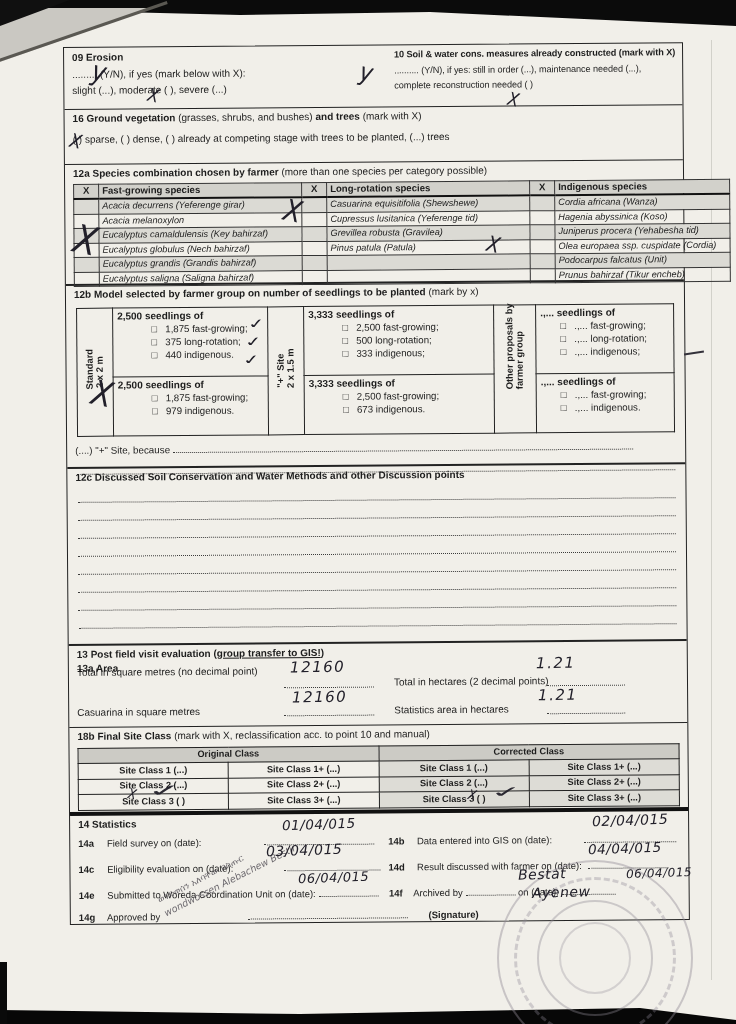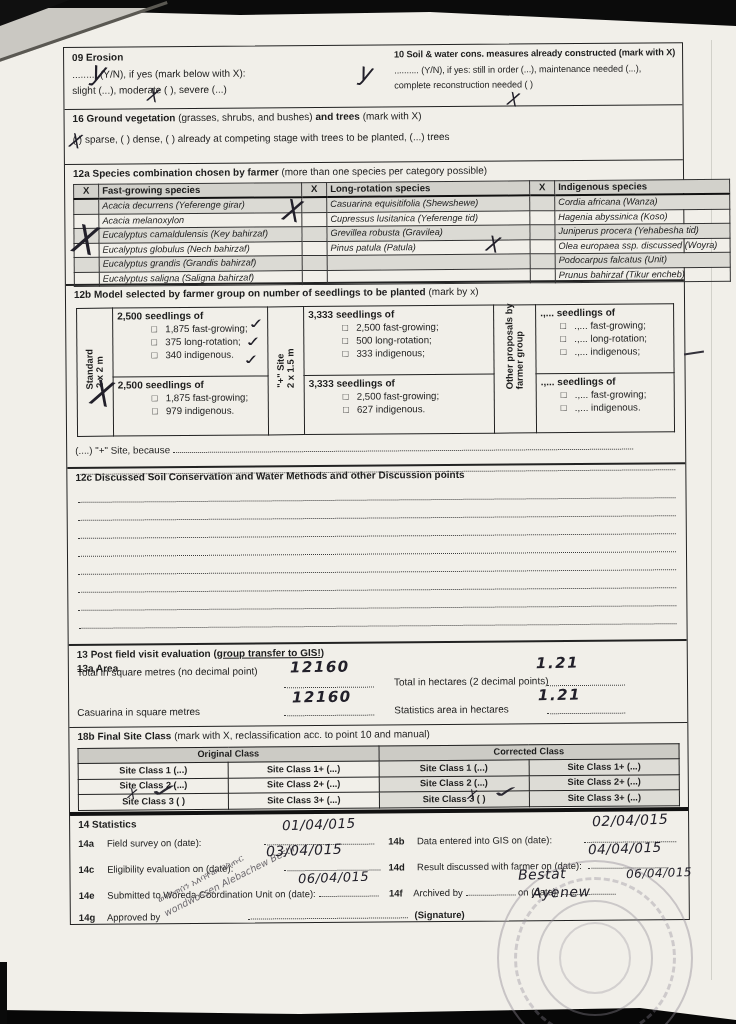--- a/index.html
+++ b/index.html
@@ -79,21 +79,21 @@
 
   .uline{text-decoration:underline;}
 
   
   .hw{position:absolute;font-family:"DejaVu Sans",sans-serif;font-style:italic;color:#22202a;
       pointer-events:none;z-index:5;}
   .hwx{font-weight:400;transform:rotate(12deg) scaleY(1.15);}
   .hwchk{transform:scaleX(1.6) rotate(-8deg);}
   .hwswoosh{transform:scaleX(2.6) rotate(-5deg);opacity:.95;}
   .hwdate{letter-spacing:.5px;transform:rotate(-2deg);}
-  .hwnum{letter-spacing:1.5px;transform:rotate(-1deg);font-weight:bold;}
+  .hwnum{letter-spacing:1.5px;transform:rotate(-1deg);}
 
   
   .stamp{position:absolute;left:497px;top:860px;width:196px;height:196px;pointer-events:none;}
   .stamp .c1,.stamp .c2,.stamp .c3,.stamp .c4{position:absolute;border-radius:50%;}
   .c1{left:0;top:0;right:0;bottom:0;border:2.5px solid rgba(142,136,148,.42);}
   .c2{left:17px;top:17px;right:17px;bottom:17px;border:3px dashed rgba(142,136,148,.35);}
   .c3{left:40px;top:40px;right:40px;bottom:40px;border:2px solid rgba(142,136,148,.38);}
   .c4{left:62px;top:62px;right:62px;bottom:62px;border:2px solid rgba(142,136,148,.30);}
 
   .diag-note{position:absolute;left:168px;top:892px;width:230px;transform:rotate(-27deg);
@@ -175,21 +175,21 @@
               <td>Grevillea robusta (Gravilea)</td>
           <td></td>
               <td>Juniperus procera (Yehabesha tid)</td>
         </tr>
         <tr>
           <td></td>
               <td>Eucalyptus globulus (Nech bahirzaf)</td>
           <td></td>
               <td>Pinus patula (Patula)</td>
           <td></td>
-              <td>Olea europaea ssp. discussed (Woyra)</td>
+              <td>Olea europaea ssp. cuspidate (Cordia)</td>
         </tr>
         <tr class="shade">
           <td></td>
               <td>Eucalyptus grandis (Grandis bahirzaf)</td>
           <td></td>
               <td></td>
           <td></td>
               <td>Podocarpus falcatus (Unit)</td>
         </tr>
         <tr>
@@ -223,21 +223,21 @@
             <div class="rot-inner">
               <div>Standard</div>
               <div>2 x 2 m</div>
             </div>
           </td>
           <td style="height:64px">
             <div class="mod-head">2,500 seedlings of</div>
             <ul class="cbl">
               <li><span class="cb">□</span><span>1,875 fast-growing;</span></li>
               <li><span class="cb">□</span><span>375 long-rotation;</span></li>
-              <li><span class="cb">□</span><span>340 indigenous.</span></li>
+              <li><span class="cb">□</span><span>440 indigenous.</span></li>
             </ul>
           </td>
           <td class="rot" rowspan="2">
             <div class="rot-inner">
               <div>"+" Site</div>
               <div>2 x 1.5 m</div>
             </div>
           </td>
           <td>
             <div class="mod-head">3,333 seedlings of</div>
@@ -267,21 +267,21 @@
             <div class="mod-head">2,500 seedlings of</div>
             <ul class="cbl">
               <li><span class="cb">□</span><span>1,875 fast-growing;</span></li>
               <li><span class="cb">□</span><span>979 indigenous.</span></li>
             </ul>
           </td>
           <td>
             <div class="mod-head">3,333 seedlings of</div>
             <ul class="cbl">
               <li><span class="cb">□</span><span>2,500 fast-growing;</span></li>
-              <li><span class="cb">□</span><span>627 indigenous.</span></li>
+              <li><span class="cb">□</span><span>673 indigenous.</span></li>
             </ul>
           </td>
           <td>
             <div class="mod-head">.,... seedlings of</div>
             <ul class="cbl" style="padding-left:20px">
               <li><span class="cb">□</span><span>.,... fast-growing;</span></li>
               <li><span class="cb">□</span><span>.,... indigenous.</span></li>
             </ul>
           </td>
         </tr>
@@ -382,21 +382,21 @@
         <span class="rid" style="width:22px;margin-left:8px">14f</span>
         <span>Archived by</span>
         <span class="dots" style="width:50px"></span>
         <span>on (date):</span>
         <span class="dots" style="width:54px"></span>
       </div>
       <div class="r14" style="left:8px;top:94px">
         <span class="rid">14g</span>
         <span>Approved by</span>
         <span class="dots" style="width:160px;margin-left:85px"></span>
-        <span style="margin-left:4px;font-weight:bold">(Signature)</span>
+        <span style="margin-left:18px;font-weight:bold">(Signature)</span>
       </div>
     </div>
   </div>
 
   <div class="hw hwx" style="left:92px;top:58px;font-size:24px">y</div>
   <div class="hw hwx" style="left:148px;top:86px;font-size:16px">X</div>
   <div class="hw hwx" style="left:360px;top:60px;font-size:22px">y</div>
   <div class="hw hwx" style="left:508px;top:90px;font-size:16px">X</div>
   <div class="hw hwx" style="left:70px;top:131px;font-size:17px">X</div>
   <div class="hw hwx" style="left:74px;top:220px;font-size:34px">X</div>

